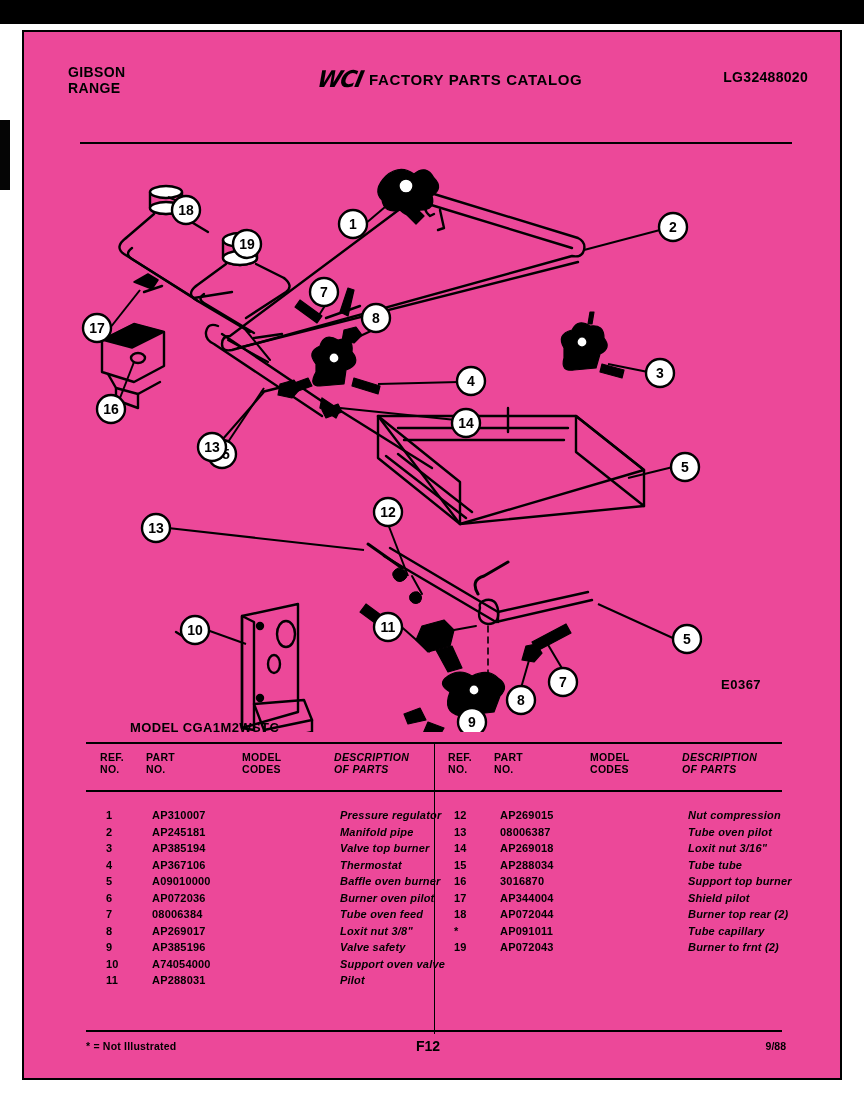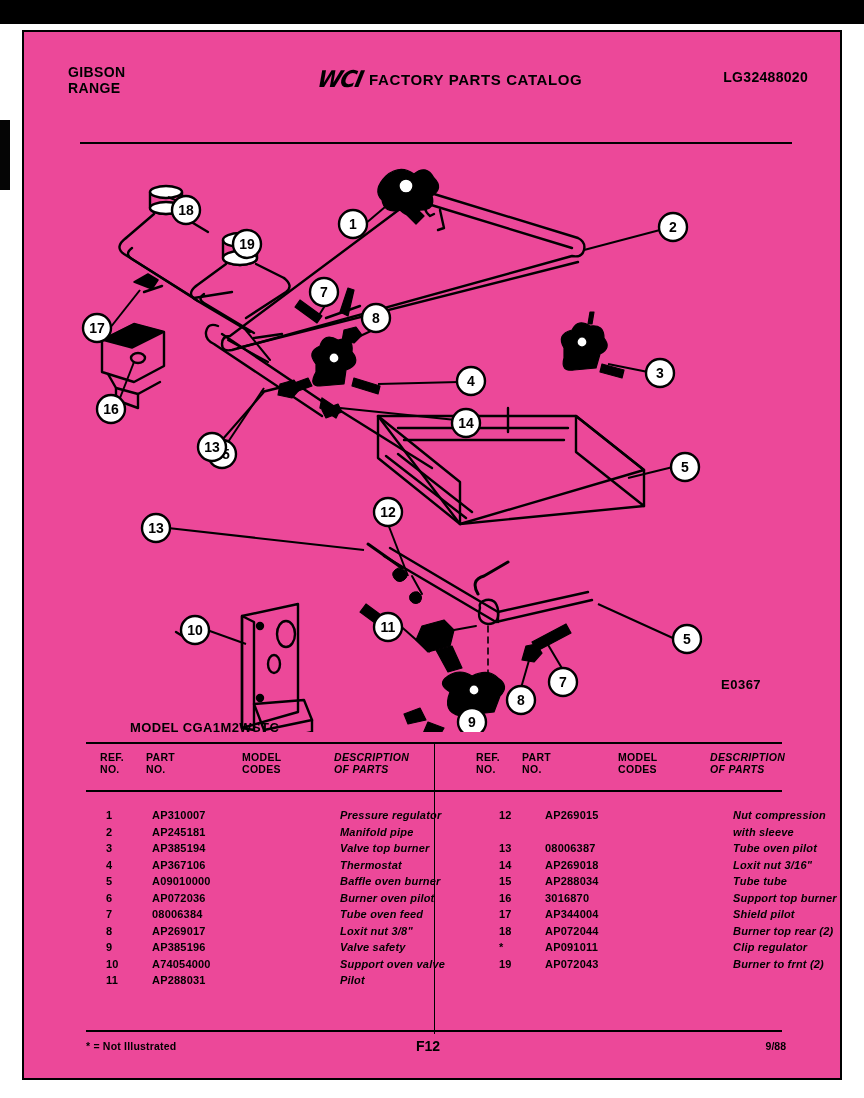--- a/index.html
+++ b/index.html
@@ -140,21 +140,20 @@
     position: absolute;
     left: 50%; top: 0;
     width: 0; height: 100%;
     border-left: 1.5px solid #000;
   }
   .cols {
     display: flex;
     width: 100%;
     height: 100%;
     box-sizing: border-box;
-    gap: 45px;
   }
   .col {
     width: 50%;
     box-sizing: border-box;
     padding: 0 8px 0 14px;
     position: relative;
   }
   .hrow {
     display: flex;
     padding-top: 7px;
@@ -582,26 +581,20 @@
         </div>
         <div class="col">
           <div class="rows" id="rows-right">
               <div class="row">
                 <span class="c-ref">12</span>
                 <span class="c-part">AP269015</span>
                 <span class="c-code">&nbsp;</span>
                 <span class="c-desc">Nut compression</span>
               </div>
               <div class="row">
-                <span class="c-ref">&nbsp;</span>
-                <span class="c-part">&nbsp;</span>
-                <span class="c-code">&nbsp;</span>
-                <span class="c-desc">with sleeve</span>
-              </div>
-              <div class="row">
                 <span class="c-ref">13</span>
                 <span class="c-part">08006387</span>
                 <span class="c-code">&nbsp;</span>
                 <span class="c-desc">Tube oven pilot</span>
               </div>
               <div class="row">
                 <span class="c-ref">14</span>
                 <span class="c-part">AP269018</span>
                 <span class="c-code">&nbsp;</span>
                 <span class="c-desc">Loxit nut 3/16"</span>
@@ -627,21 +620,21 @@
               <div class="row">
                 <span class="c-ref">18</span>
                 <span class="c-part">AP072044</span>
                 <span class="c-code">&nbsp;</span>
                 <span class="c-desc">Burner top rear (2)</span>
               </div>
               <div class="row">
                 <span class="c-ref">*</span>
                 <span class="c-part">AP091011</span>
                 <span class="c-code">&nbsp;</span>
-                <span class="c-desc">Clip regulator</span>
+                <span class="c-desc">Tube capillary</span>
               </div>
               <div class="row">
                 <span class="c-ref">19</span>
                 <span class="c-part">AP072043</span>
                 <span class="c-code">&nbsp;</span>
                 <span class="c-desc">Burner to frnt (2)</span>
               </div>
             </div>
         </div>
       </div>

